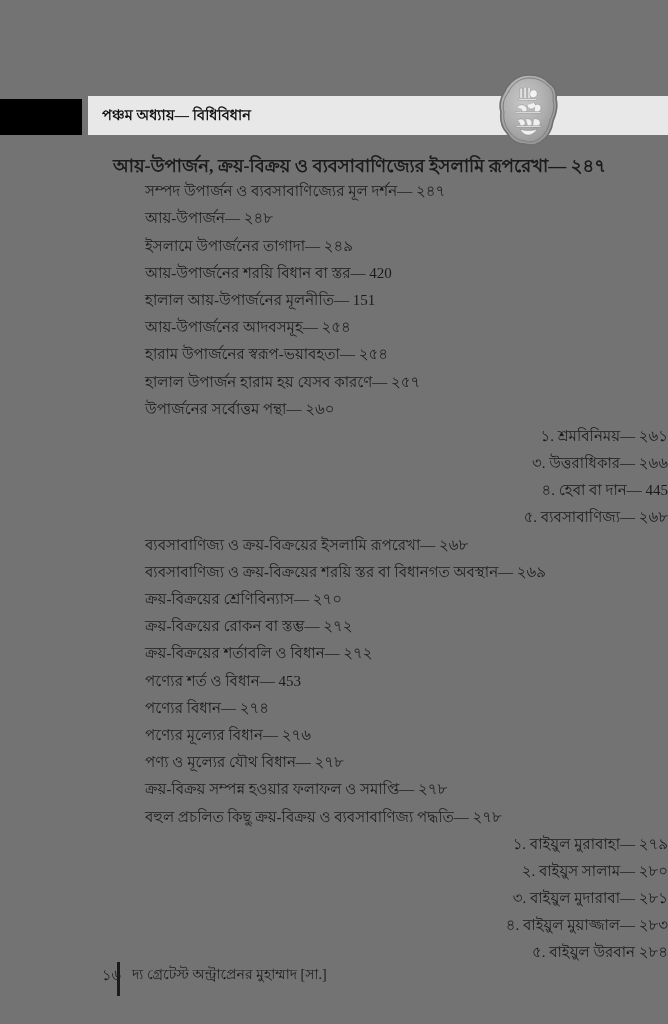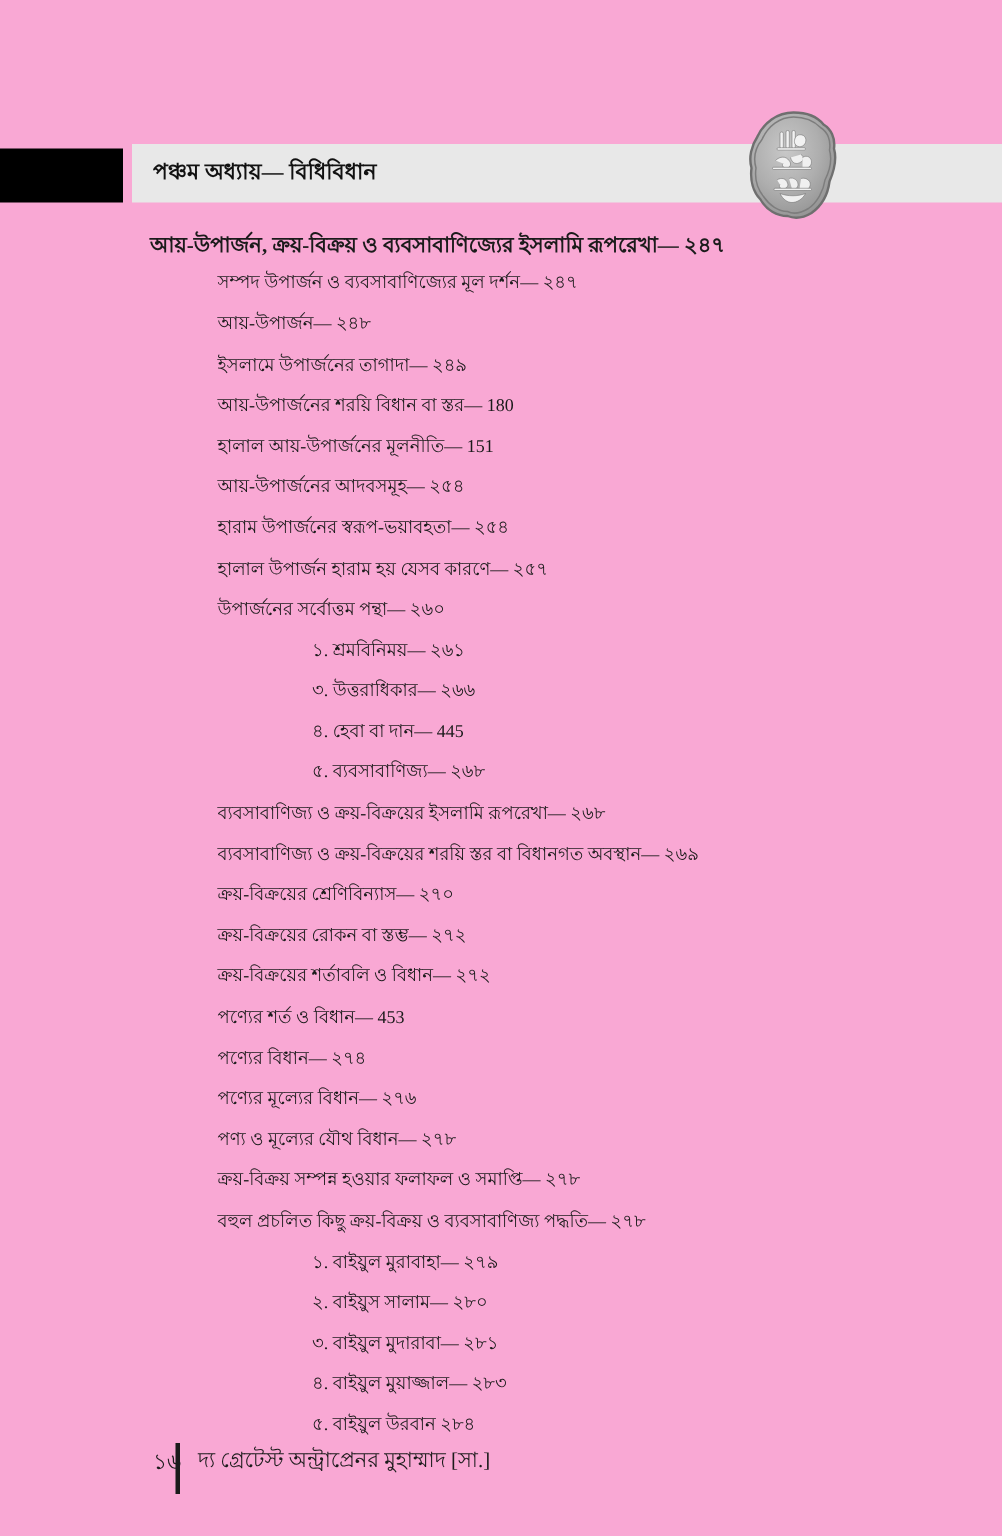--- a/index.html
+++ b/index.html
@@ -12,21 +12,21 @@
     height: 1024px;
     position: relative;
     font-family: "Liberation Serif", "DejaVu Serif", serif;
     color: #1a1a1a;
     overflow: hidden;
   }
 
   .page {
     position: absolute;
     inset: 0;
-    background: #f9a8d4;
+    background: #737373;
   }
 
   
   .header-band {
     position: absolute;
     left: 88px;
     right: 0;
     top: 96px;
     height: 39px;
     background: #e8e8e8;
@@ -64,37 +64,39 @@
   
   .toc {
     position: absolute;
     left: 0;
     right: 0;
     top: 152px;
   }
   .toc-line {
     position: relative;
     height: 27.2px;
-    font-size: 12px;
+    font-size: 15px;
     white-space: nowrap;
     color: #1b1b1b;
   }
   .toc-line .txt {
     display: inline-block;
   }
   .lvl1 {
     padding-left: 100px;
     font-weight: bold;
-    font-size: 14px;
+    font-size: 18px;
+    margin-left: 13px;
   }
   .lvl2 {
     padding-left: 145px;
   }
   .lvl3 {
     padding-left: 208px;
+    text-align: right;
   }
 
   
   .footer {
     position: absolute;
     left: 0;
     right: 0;
     top: 962px;
     height: 34px;
   }
@@ -173,21 +175,21 @@
         <path d="M22 55 c5 2 12 2 17 0 c-2 4 -6 6 -9 6 c-3 0 -6 -2 -8 -6 z"></path>
       </g>
     </svg>
   </div>
 
   <div class="toc">
       <div class="toc-line lvl1"><span class="txt">আয়-উপার্জন, ক্রয়-বিক্রয় ও ব্যবসাবাণিজ্যের ইসলামি রূপরেখা</span><span class="txt">—</span> <span class="txt">২৪৭</span></div>
       <div class="toc-line lvl2"><span class="txt">সম্পদ উপার্জন ও ব্যবসাবাণিজ্যের মূল দর্শন</span><span class="txt">—</span> <span class="txt">২৪৭</span></div>
       <div class="toc-line lvl2"><span class="txt">আয়-উপার্জন</span><span class="txt">—</span> <span class="txt">২৪৮</span></div>
       <div class="toc-line lvl2"><span class="txt">ইসলামে উপার্জনের তাগাদা</span><span class="txt">—</span> <span class="txt">২৪৯</span></div>
-      <div class="toc-line lvl2"><span class="txt">আয়-উপার্জনের শরয়ি বিধান বা স্তর</span><span class="txt">—</span> <span class="txt">180</span></div>
+      <div class="toc-line lvl2"><span class="txt">আয়-উপার্জনের শরয়ি বিধান বা স্তর</span><span class="txt">—</span> <span class="txt">420</span></div>
       <div class="toc-line lvl2"><span class="txt">হালাল আয়-উপার্জনের মূলনীতি</span><span class="txt">—</span> <span class="txt">151</span></div>
       <div class="toc-line lvl2"><span class="txt">আয়-উপার্জনের আদবসমূহ</span><span class="txt">—</span> <span class="txt">২৫৪</span></div>
       <div class="toc-line lvl2"><span class="txt">হারাম উপার্জনের স্বরূপ-ভয়াবহতা</span><span class="txt">—</span> <span class="txt">২৫৪</span></div>
       <div class="toc-line lvl2"><span class="txt">হালাল উপার্জন হারাম হয় যেসব কারণে</span><span class="txt">—</span> <span class="txt">২৫৭</span></div>
       <div class="toc-line lvl2"><span class="txt">উপার্জনের সর্বোত্তম পন্থা</span><span class="txt">—</span> <span class="txt">২৬০</span></div>
       <div class="toc-line lvl3"><span class="txt">১. শ্রমবিনিময় </span><span class="txt">—</span> <span class="txt">২৬১</span></div>
       <div class="toc-line lvl3"><span class="txt">৩. উত্তরাধিকার</span><span class="txt">—</span> <span class="txt">২৬৬</span></div>
       <div class="toc-line lvl3"><span class="txt">৪. হেবা বা দান</span><span class="txt">—</span> <span class="txt">445</span></div>
       <div class="toc-line lvl3"><span class="txt">৫. ব্যবসাবাণিজ্য</span><span class="txt">—</span> <span class="txt">২৬৮</span></div>
       <div class="toc-line lvl2"><span class="txt">ব্যবসাবাণিজ্য ও ক্রয়-বিক্রয়ের ইসলামি রূপরেখা</span><span class="txt">—</span> <span class="txt">২৬৮</span></div>

